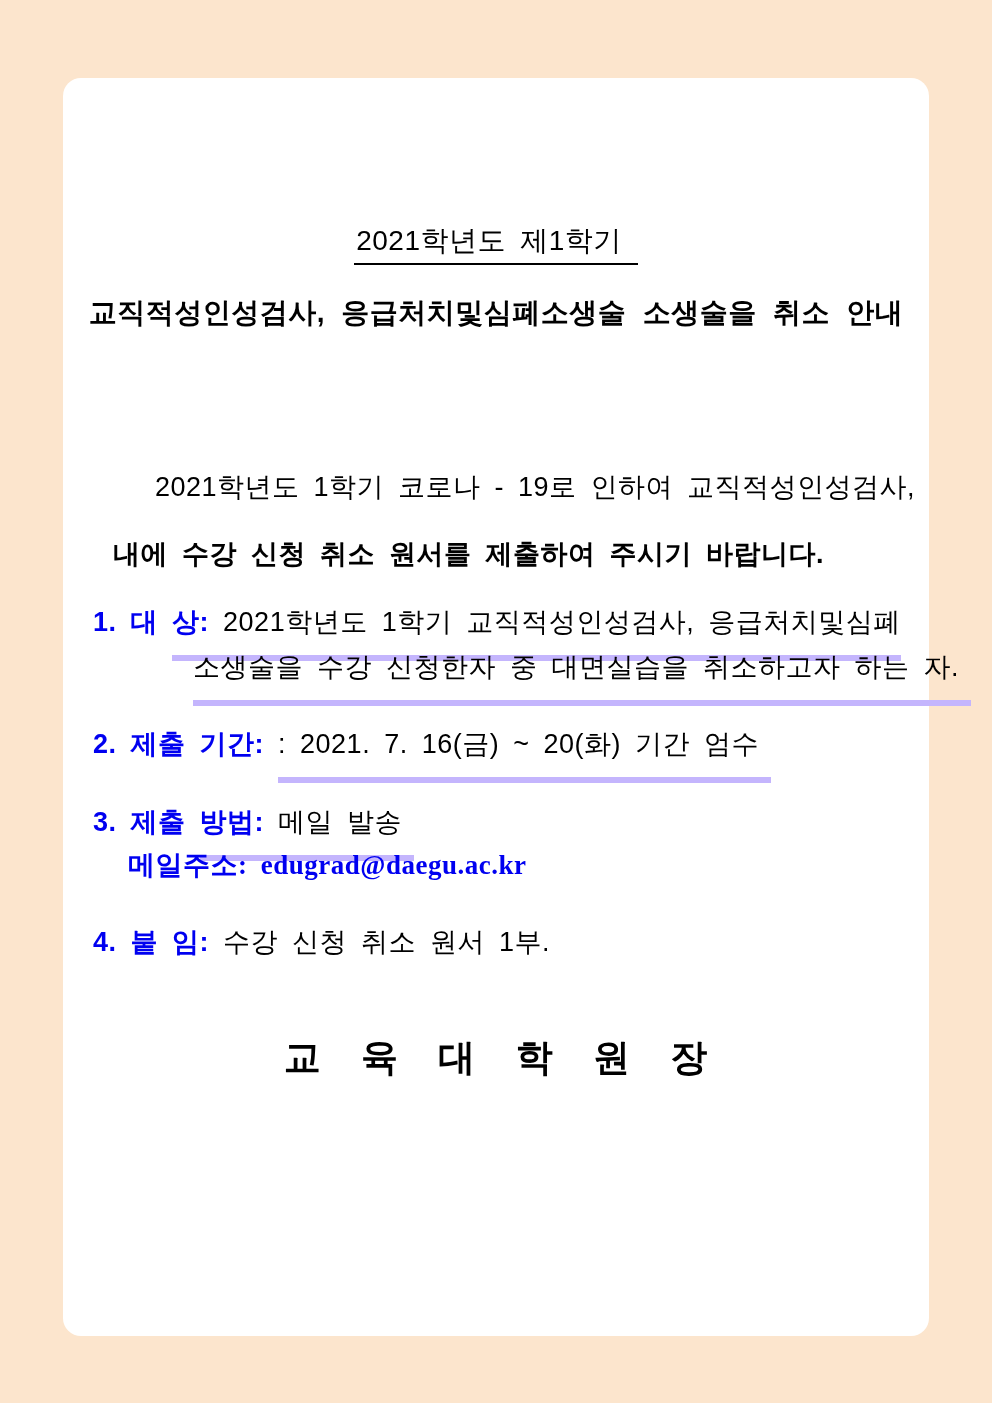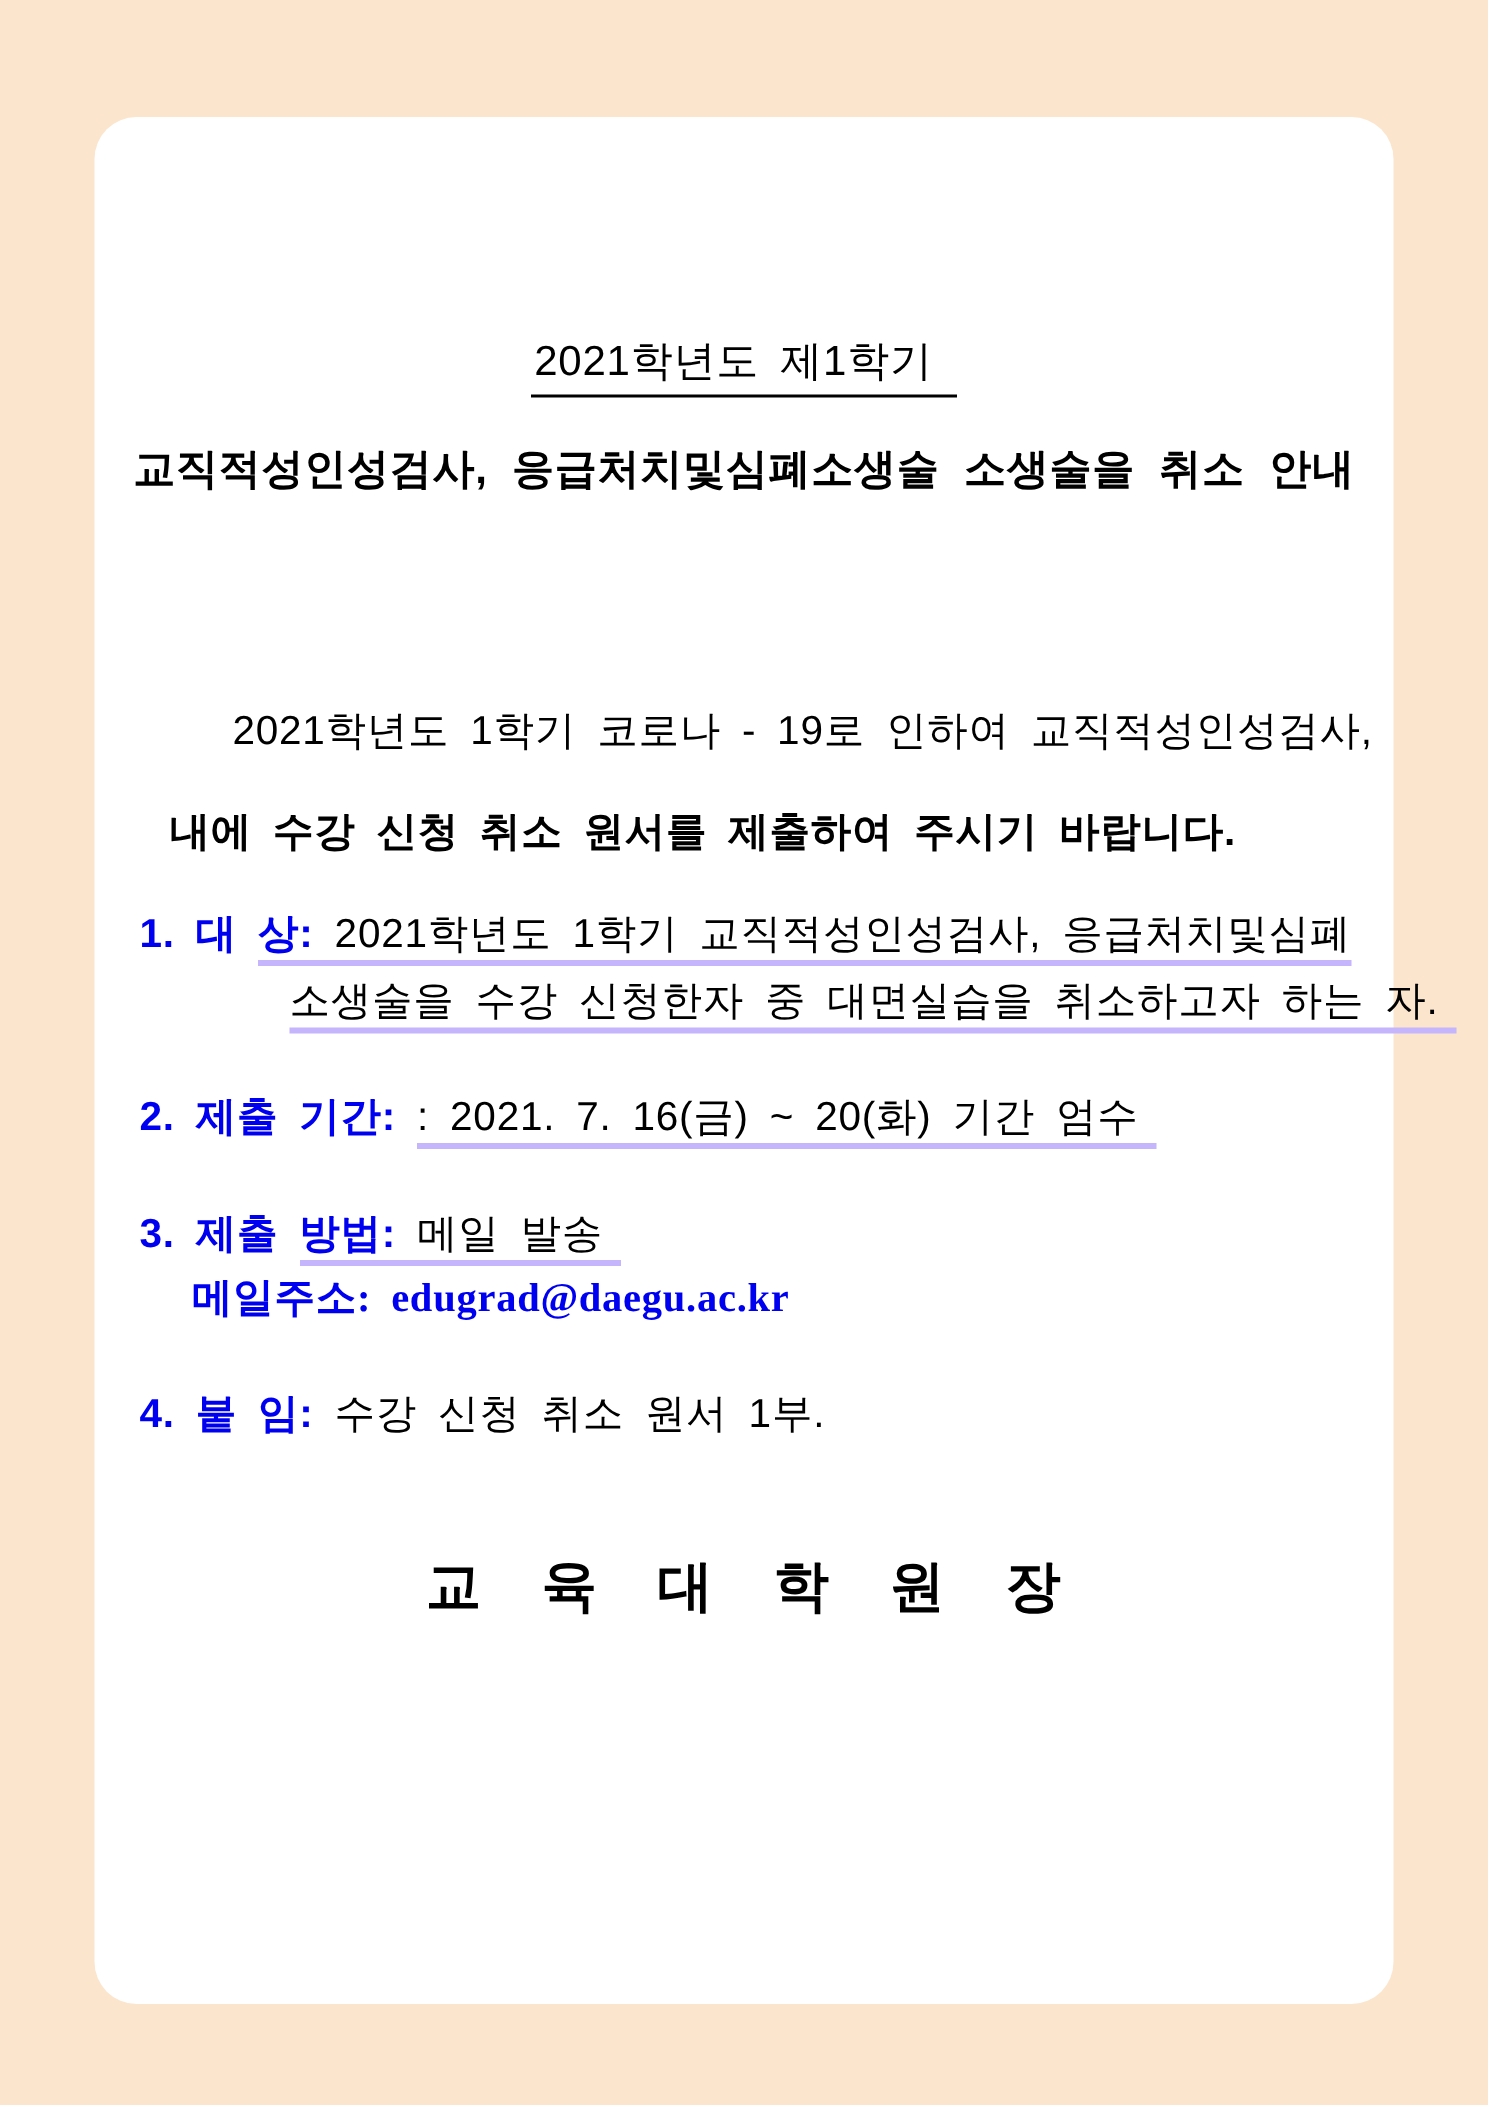--- a/index.html
+++ b/index.html
@@ -8,21 +8,21 @@
     background: #fce5cd;
     font-family: "Liberation Sans", sans-serif;
     position: relative;
     color: #000;
   }
   .card {
     position: absolute;
     left: 63px; top: 78px;
     width: 866px; height: 1258px;
     background: #ffffff;
-    border-radius: 28px;
+    border-radius: 18px;
   }
   .line {
     position: absolute;
     white-space: nowrap;
     font-size: 27px;
     line-height: 34px;
     letter-spacing: 0.5px;
     word-spacing: 6px;
   }
   .center { left: 0; right: 0; text-align: center; }
@@ -41,22 +41,22 @@
 
   .i1a { top: 527px; left: 30px; }
   .i1b { top: 572px; left: 130px; }
   .i2  { top: 649px; left: 30px; }
   .i3a { top: 727px; left: 30px; }
   .i3b { top: 770px; left: 65px; font-weight: bold; font-family: Liberation Serif, serif; }
   .i4  { top: 847px; left: 30px; }
 
   .blue { color: #0000f0; font-weight: bold; }
   .ul {
-    border-bottom: 4px solid #c4b5fd;
-    padding-bottom: 3px;
+    border-bottom: 6px solid #c4b5fd;
+    padding-bottom: 18px;
   }
   .ul-pad { padding-right: 12px; }
 
   .signature-line {
     top: 963px;
     font-size: 37px;
     font-weight: bold;
     word-spacing: 28px;
     letter-spacing: 1px;
   }

